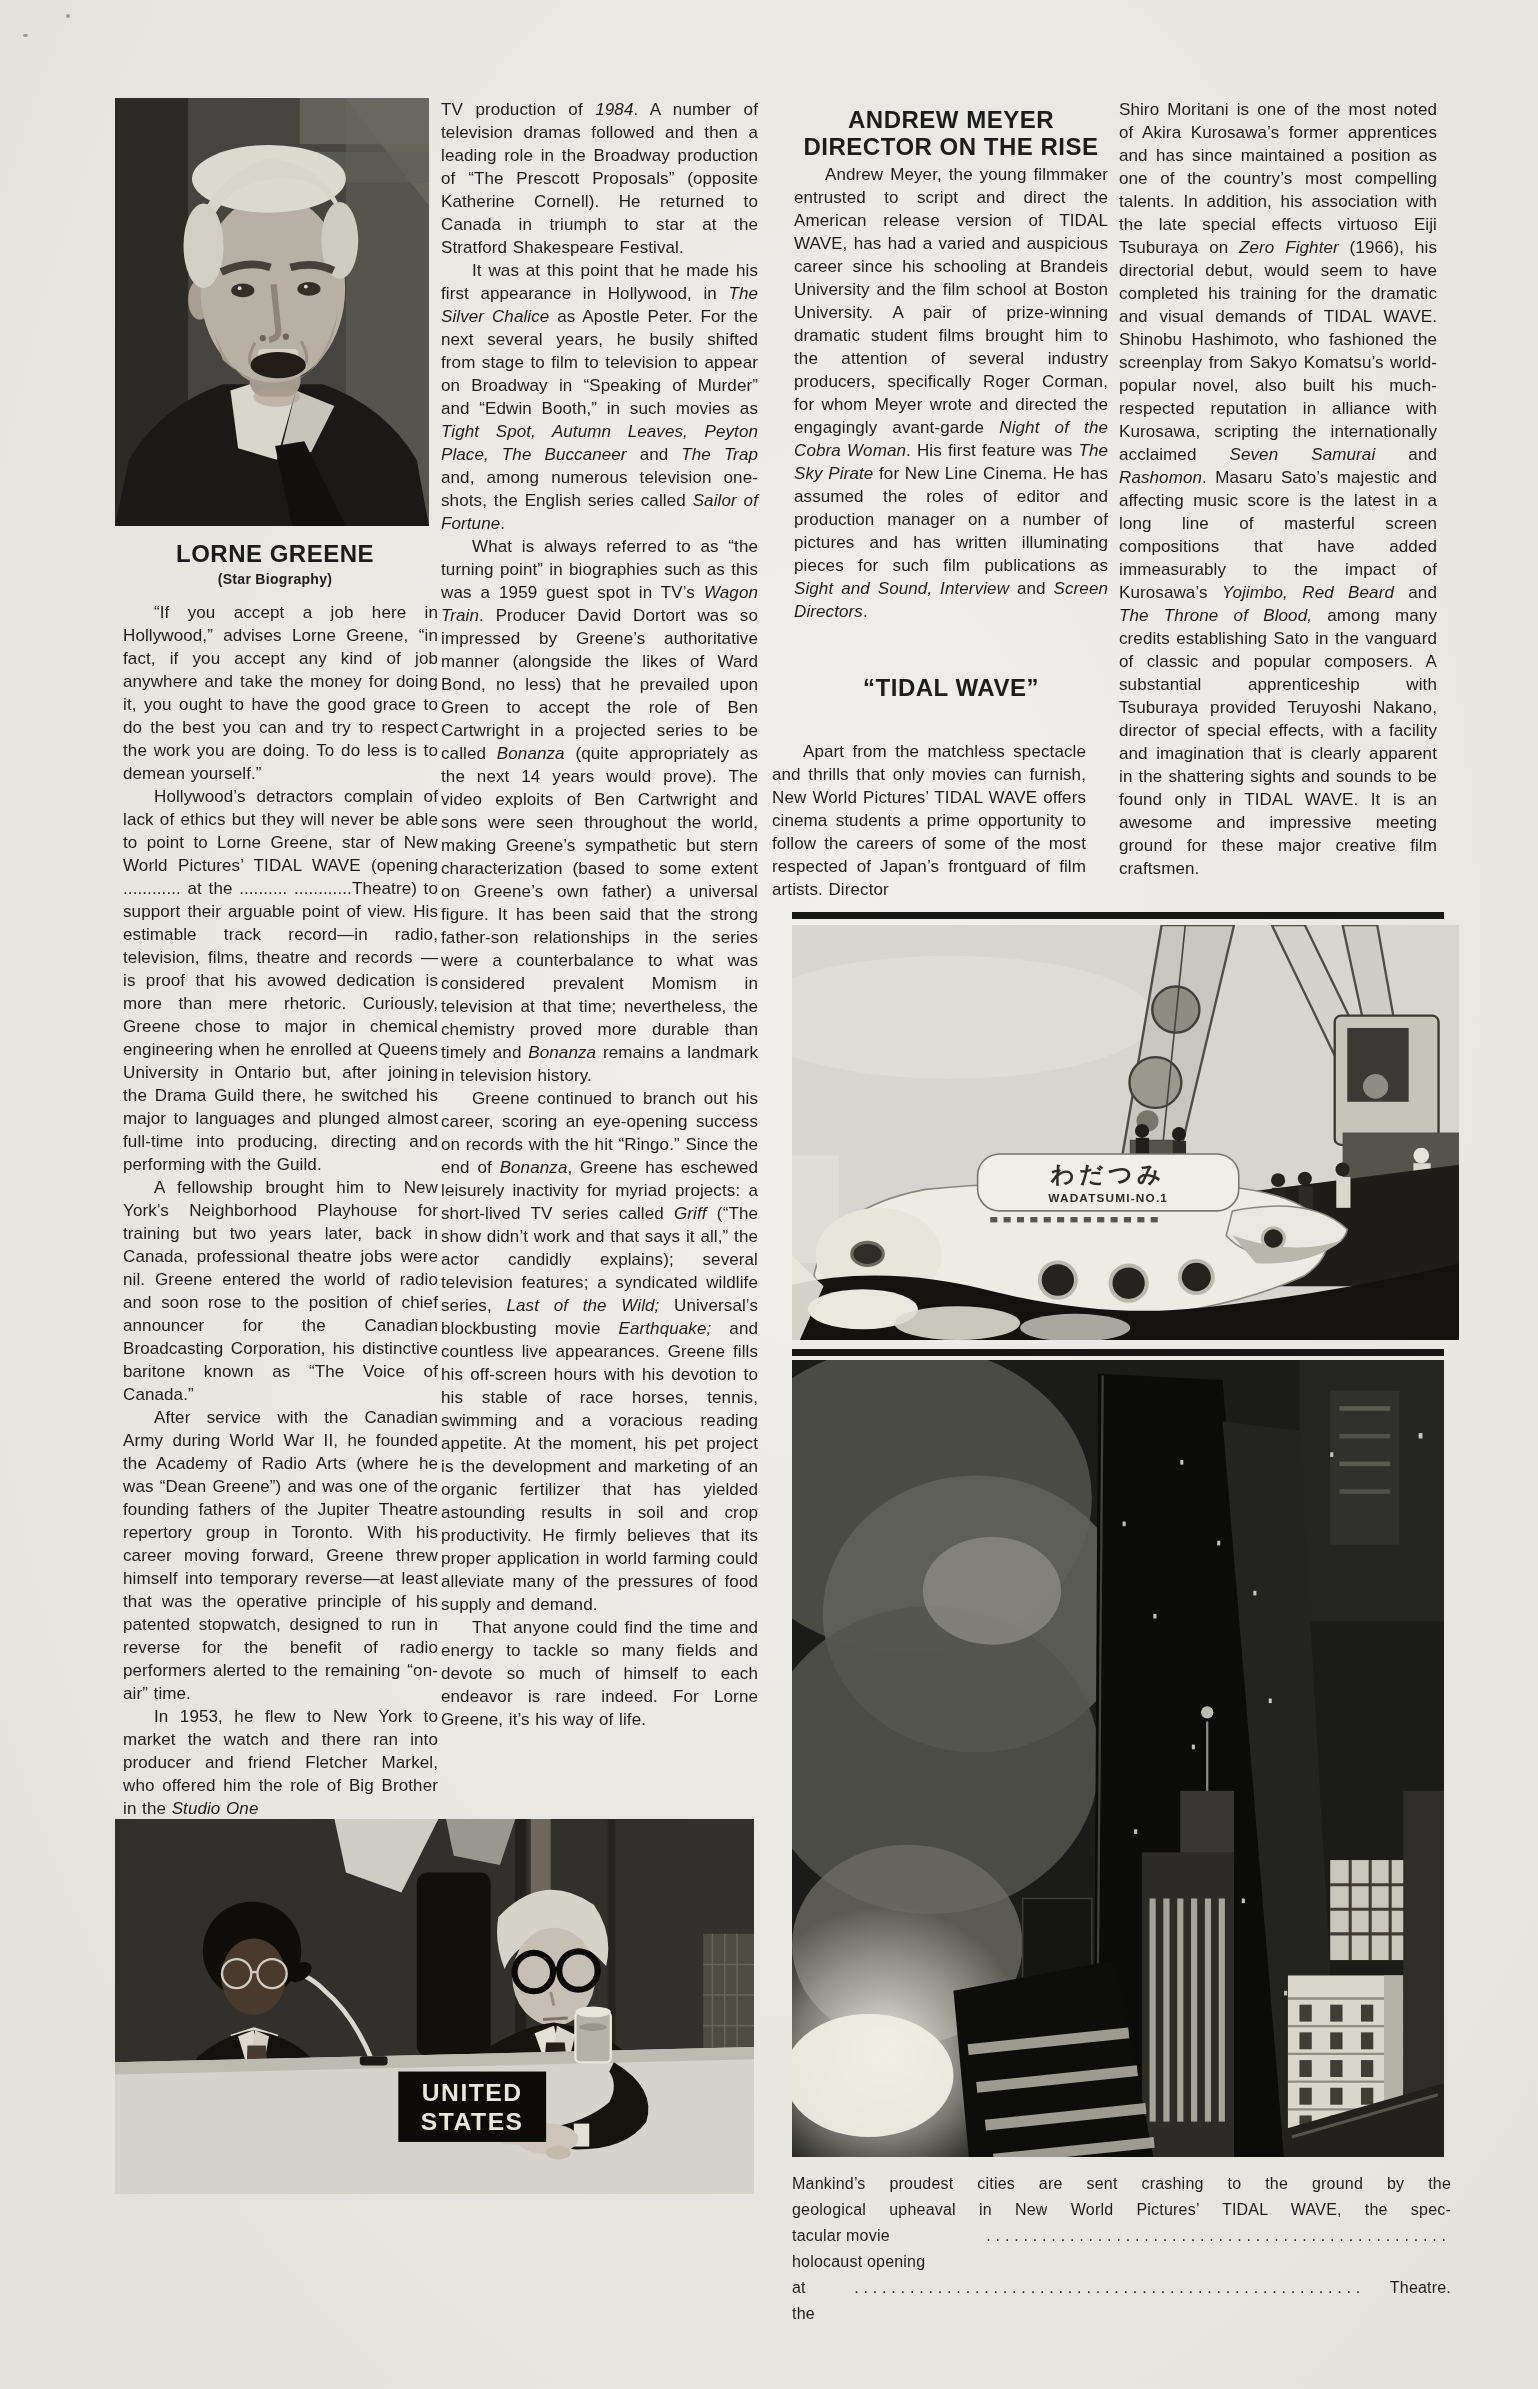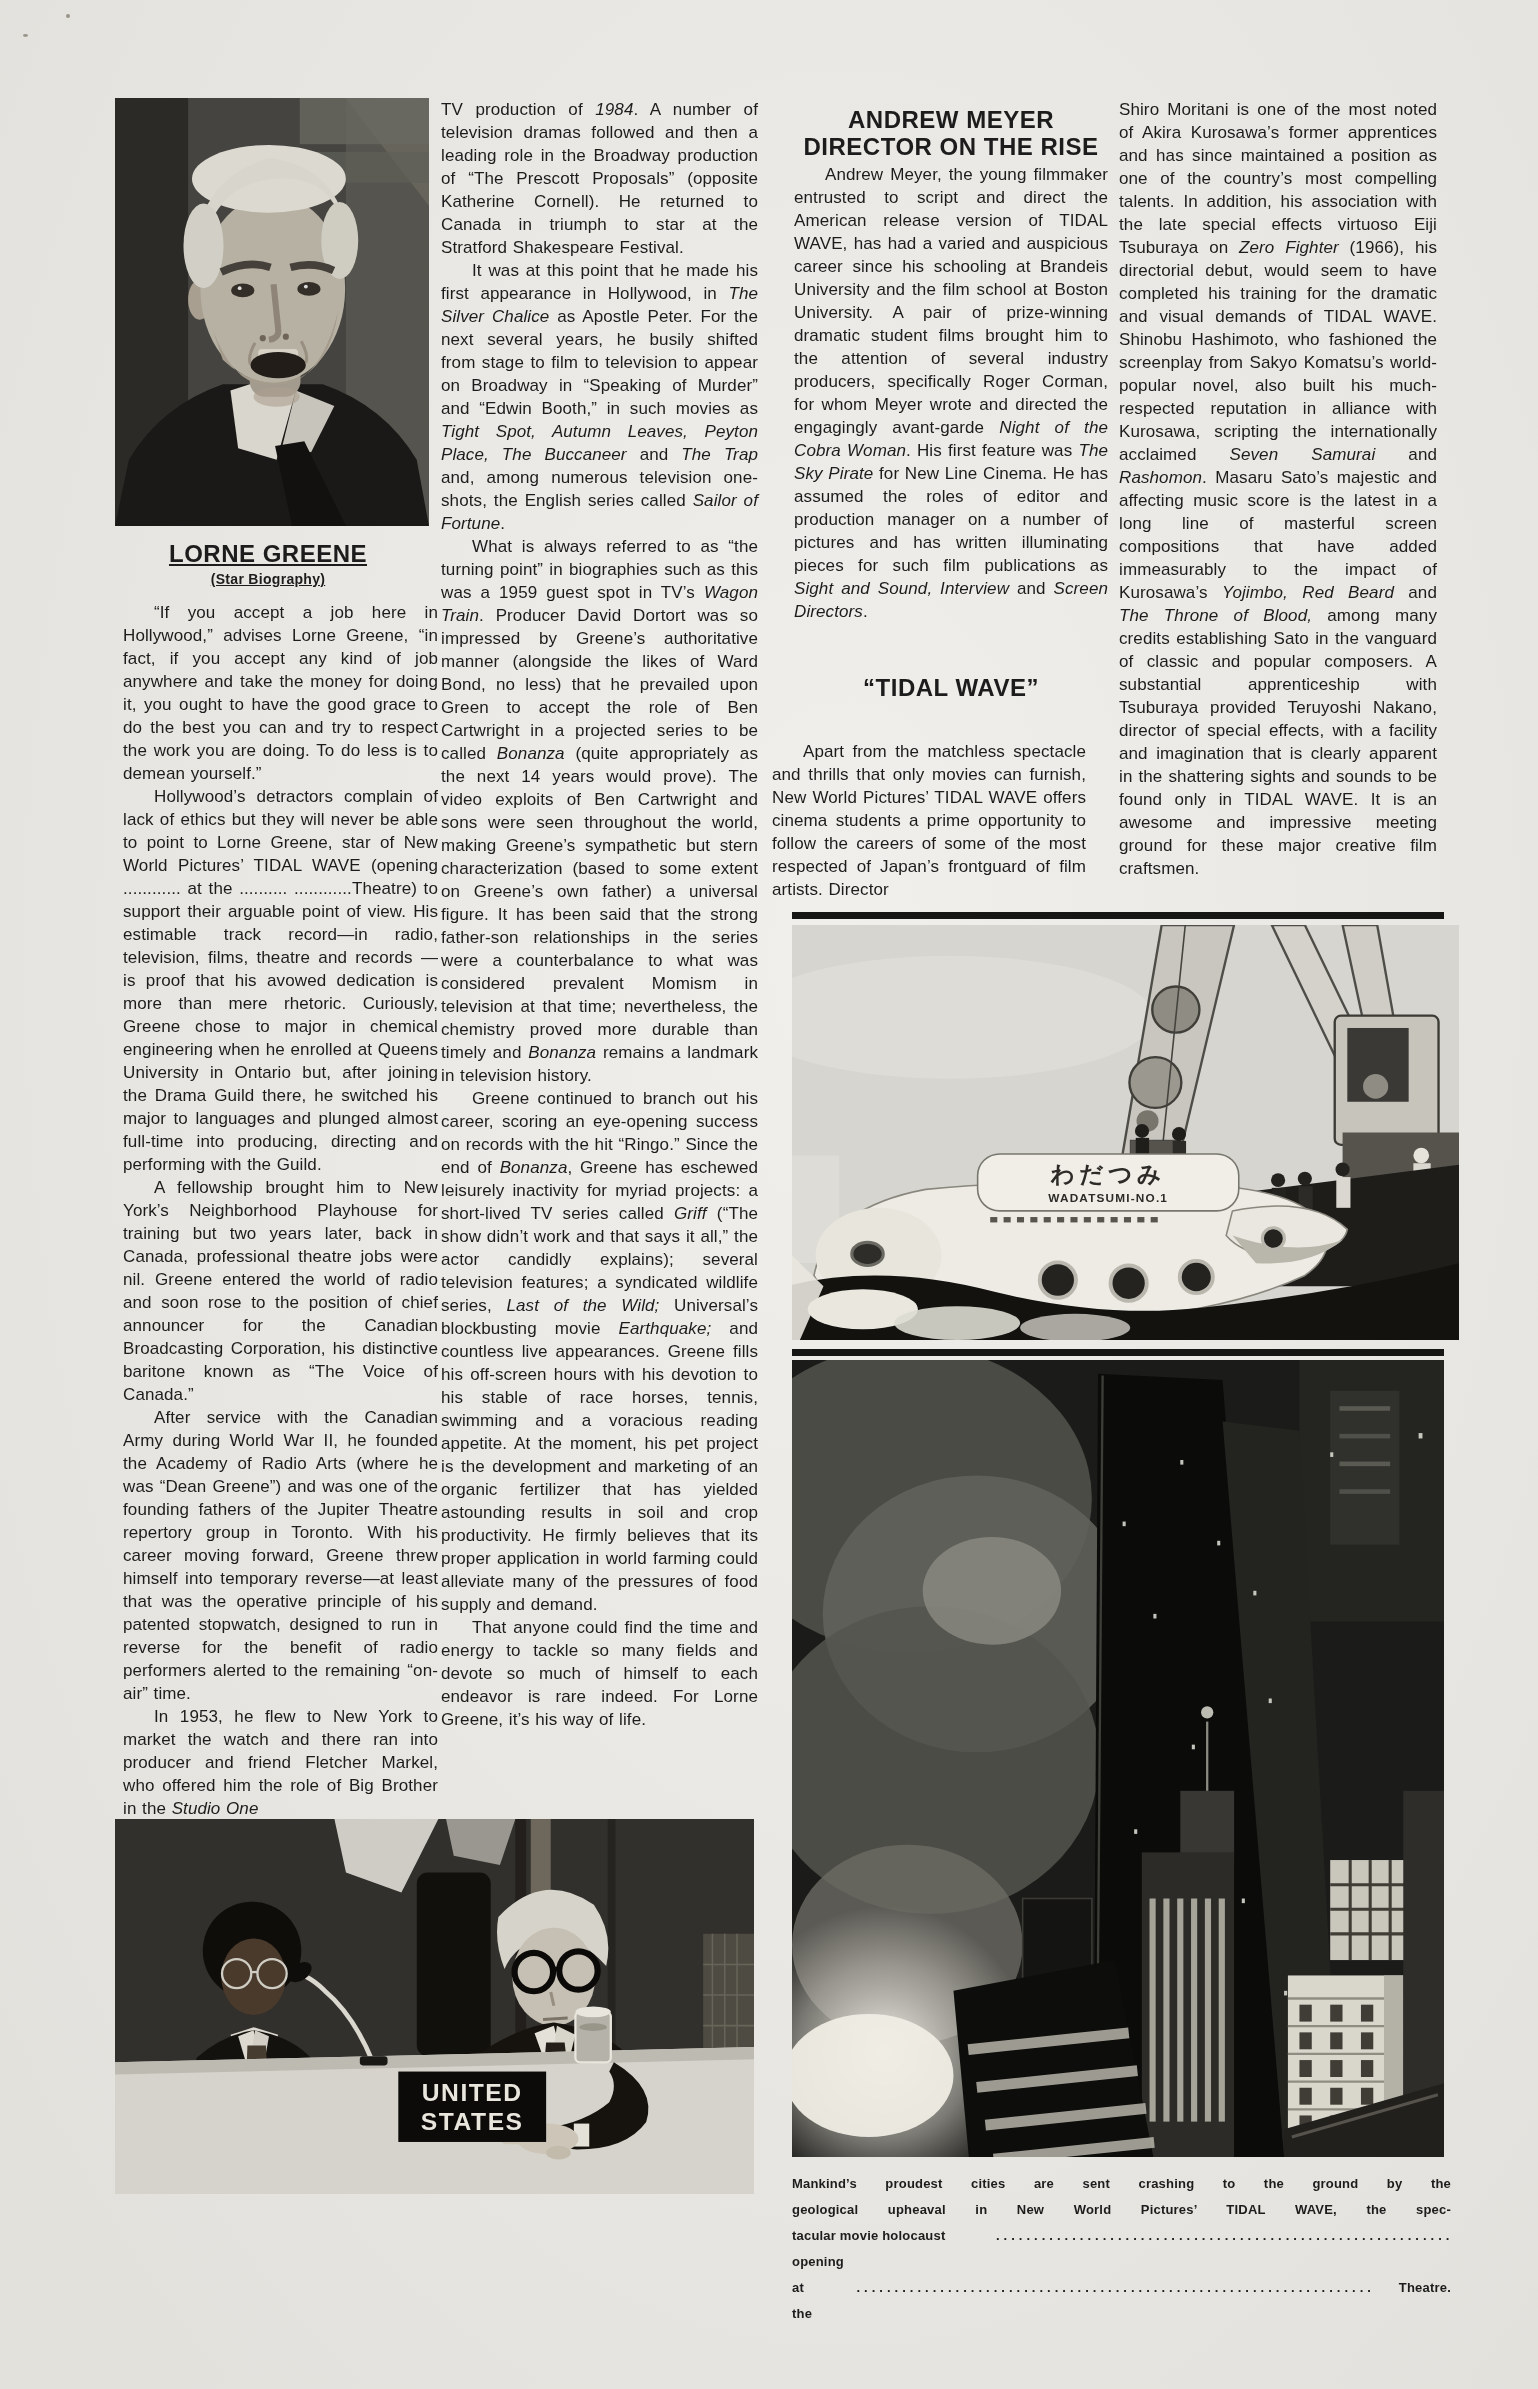--- a/index.html
+++ b/index.html
@@ -16,21 +16,21 @@
   .col{position:absolute;text-align:justify;font-size:17px;line-height:23px;
        letter-spacing:0.1px;word-spacing:0.8px;}
   .col p{margin:0;text-indent:31px;}
   .col p.cont{text-indent:0;}
   .headline{position:absolute;text-align:center;font-weight:bold;}
   .h-main{font-size:24px;line-height:27px;letter-spacing:0.5px;}
   .h-sub{font-size:14px;line-height:25.4px;letter-spacing:0.3px;}
   .rule{position:absolute;background:#161614;}
   .photo{position:absolute;overflow:hidden;}
   .photo svg{display:block;width:100%;height:100%;}
-  .caption{position:absolute;font-size:13px;line-height:26px;letter-spacing:0.2px;font-weight:bold;}
+  .caption{position:absolute;font-size:16px;line-height:26px;letter-spacing:0.2px;}
   .cap-line{display:block;text-align:justify;text-align-last:justify;white-space:nowrap;overflow:hidden;}
   .cap-flex{display:flex;align-items:baseline;gap:27px;}
   .leader{flex:1 1 auto;overflow:hidden;white-space:nowrap;padding:0 3.8px;}
 </style>
 </head>
 <body>
 
 <div class="page">
 
   <div class="speck" style="left:66px;top:14px;width:3.8px;height:3.8px;"></div>
@@ -66,21 +66,21 @@
       <circle cx="192" cy="312" r="4" fill="#6e6558"></circle>
         <circle cx="222" cy="310" r="4" fill="#6e6558"></circle>
       <path d="M182,318 Q172,336 176,346" stroke="#998f80" stroke-width="4" fill="none"></path>
       <path d="M242,316 Q252,334 248,344" stroke="#998f80" stroke-width="4" fill="none"></path>
       <rect x="186" y="326" width="52" height="13" rx="5" fill="#d6d1c4"></rect>
       <ellipse cx="212" cy="347" rx="36" ry="17" fill="#221d18"></ellipse>
       <ellipse cx="210" cy="388" rx="30" ry="13" fill="#ab9f90" opacity=".6"></ellipse>
     </svg>
   </div>
 
-  <div class="headline h-main" style="left:111px;top:540px;width:314px;text-decoration:underline;">
+  <div class="headline h-main" style="left:118px;top:540px;width:314px;">
     <div>LORNE GREENE</div>
     <div class="h-sub">(Star Biography)</div>
   </div>
   <div class="col" style="left:115px;top:601px;width:315px;margin-left:8px;">
     <p>“If you accept a job here in Hollywood,” advises Lorne Greene, “in fact, if you accept any kind of job anywhere and take the money for doing it, you ought to have the good grace to do the best you can and try to respect the work you are doing. To do less is to demean yourself.”</p>
     <p>Hollywood’s detractors complain of lack of ethics but they will never be able to point to Lorne Greene, star of New World Pictures’ TIDAL WAVE (opening ............ at the .......... ............Theatre) to support their arguable point of view. His estimable track record—in radio, television, films, theatre and records — is proof that his avowed dedication is more than mere rhetoric. Curiously, Greene chose to major in chemical engineering when he enrolled at Queens University in Ontario but, after joining the Drama Guild there, he switched his major to languages and plunged almost full-time into producing, directing and performing with the Guild.</p>
     <p>A fellowship brought him to New York’s Neighborhood Playhouse for training but two years later, back in Canada, professional theatre jobs were nil. Greene entered the world of radio and soon rose to the position of chief announcer for the Canadian Broadcasting Corporation, his distinctive baritone known as “The Voice of Canada.”</p>
     <p>After service with the Canadian Army during World War II, he founded the Academy of Radio Arts (where he was “Dean Greene”) and was one of the founding fathers of the Jupiter Theatre repertory group in Toronto. With his career moving forward, Greene threw himself into temporary reverse—at least that was the operative principle of his patented stopwatch, designed to run in reverse for the benefit of radio performers alerted to the remaining “on-air” time.</p>
     <p>In 1953, he flew to New York to market the watch and there ran into producer and friend Fletcher Markel, who offered him the role of Big Brother in the <i>Studio One</i></p>
   </div>

